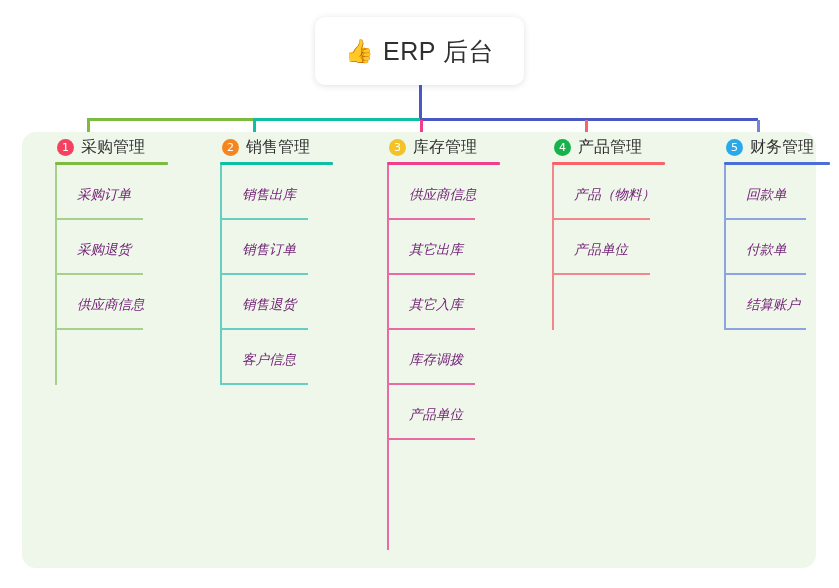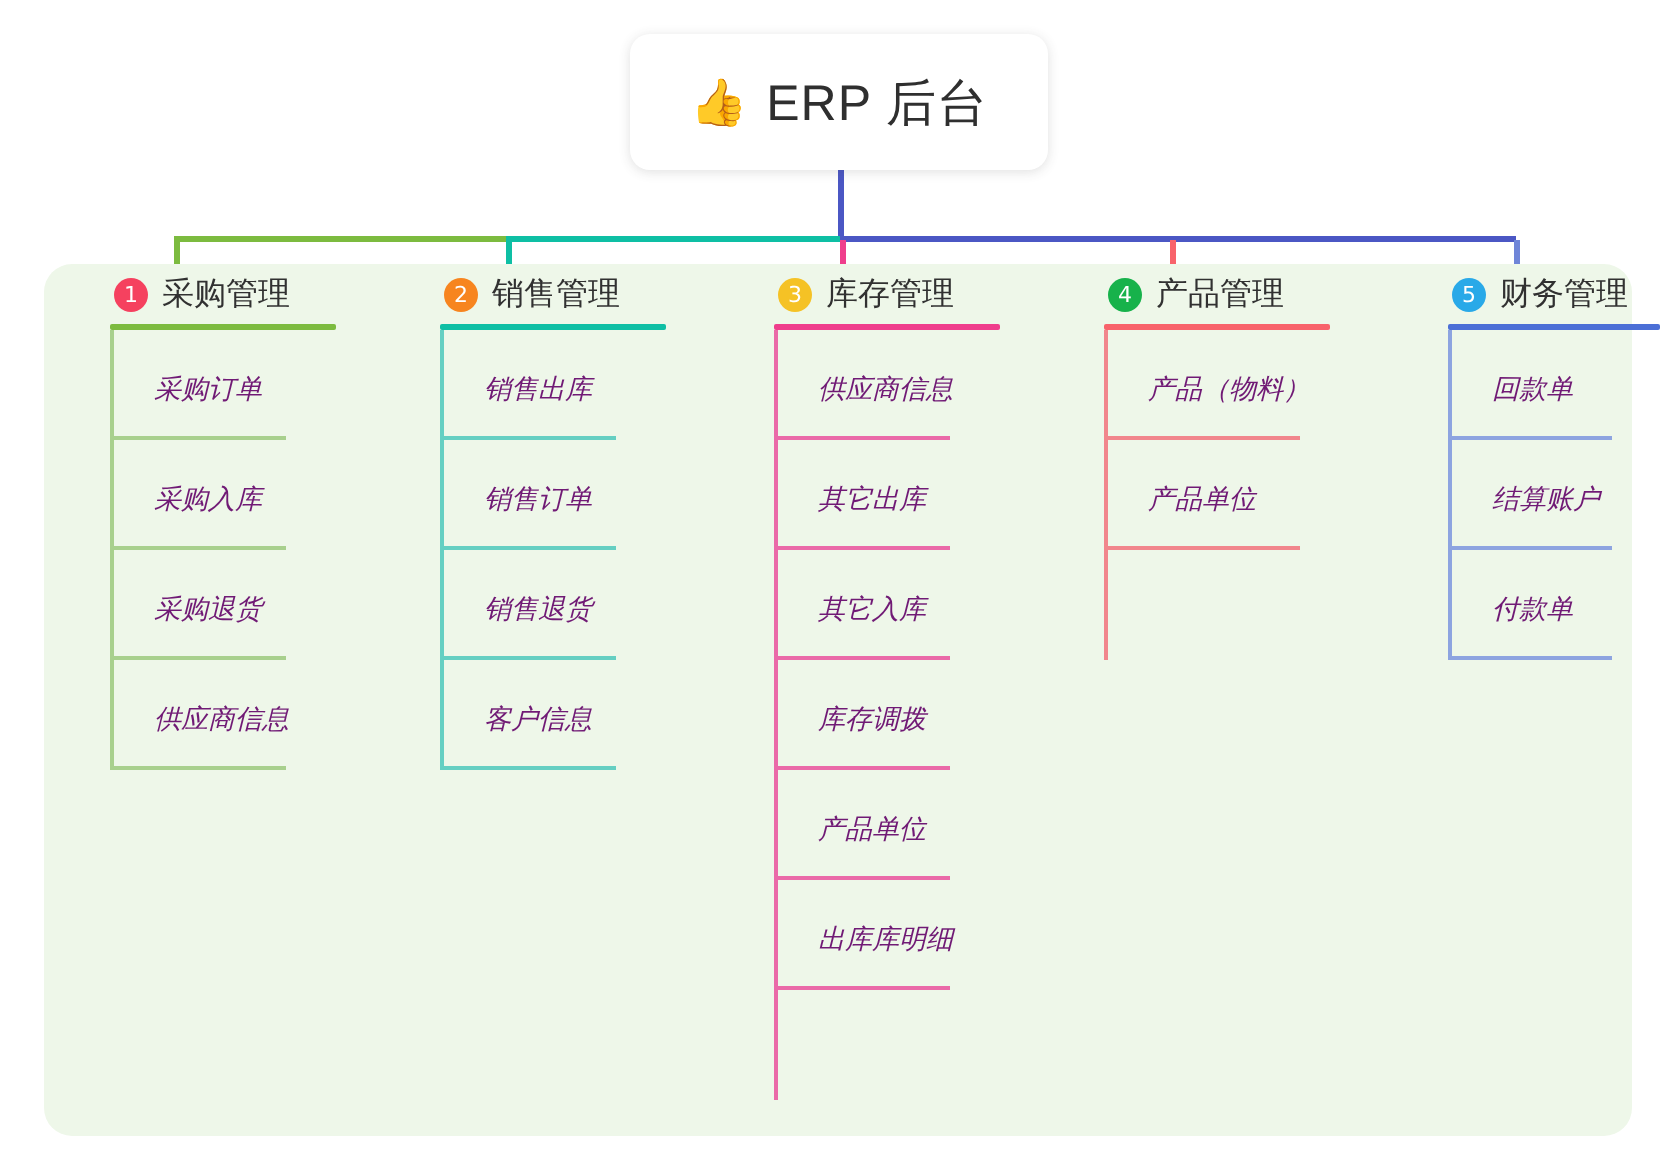--- a/index.html
+++ b/index.html
@@ -169,24 +169,20 @@
         <span class="col-title">采购管理</span>
       </div>
       <div class="col-rule" style="background: rgb(124, 187, 63);"></div>
       <div class="children" style="height: 220px;">
         <div class="spine" style="background: rgb(168, 208, 141); height: 220px;"></div>
         <div class="leaf">
           <span class="leaf-label">采购订单</span>
           <div class="leaf-rule" style="background: rgb(168, 208, 141);"></div>
         </div>
         <div class="leaf">
-          <span class="leaf-label">采购入库</span>
-          <div class="leaf-rule" style="background: rgb(168, 208, 141);"></div>
-        </div>
-        <div class="leaf">
           <span class="leaf-label">采购退货</span>
           <div class="leaf-rule" style="background: rgb(168, 208, 141);"></div>
         </div>
         <div class="leaf">
           <span class="leaf-label">供应商信息</span>
           <div class="leaf-rule" style="background: rgb(168, 208, 141);"></div>
         </div>
       </div>
     </div>
     <div class="column" id="col-1">
@@ -236,24 +232,20 @@
           <div class="leaf-rule" style="background: rgb(234, 106, 168);"></div>
         </div>
         <div class="leaf">
           <span class="leaf-label">库存调拨</span>
           <div class="leaf-rule" style="background: rgb(234, 106, 168);"></div>
         </div>
         <div class="leaf">
           <span class="leaf-label">产品单位</span>
           <div class="leaf-rule" style="background: rgb(234, 106, 168);"></div>
         </div>
-        <div class="leaf">
-          <span class="leaf-label">出库库明细</span>
-          <div class="leaf-rule" style="background: rgb(234, 106, 168);"></div>
-        </div>
       </div>
     </div>
     <div class="column" id="col-3">
       <div class="col-header">
         <span class="badge" style="background: rgb(23, 178, 75);">4</span>
         <span class="col-title">产品管理</span>
       </div>
       <div class="col-rule" style="background: rgb(248, 99, 107);"></div>
       <div class="children" style="height: 165px;">
         <div class="spine" style="background: rgb(241, 134, 140); height: 165px;"></div>
@@ -273,22 +265,22 @@
         <span class="col-title">财务管理</span>
       </div>
       <div class="col-rule" style="background: rgb(75, 111, 214);"></div>
       <div class="children" style="height: 176px;">
         <div class="spine" style="background: rgb(141, 164, 224); height: 165px;"></div>
         <div class="leaf">
           <span class="leaf-label">回款单</span>
           <div class="leaf-rule" style="background: rgb(141, 164, 224);"></div>
         </div>
         <div class="leaf">
+          <span class="leaf-label">付款单</span>
+          <div class="leaf-rule" style="background: rgb(141, 164, 224);"></div>
+        </div>
+        <div class="leaf">
           <span class="leaf-label">结算账户</span>
           <div class="leaf-rule" style="background: rgb(141, 164, 224);"></div>
         </div>
-        <div class="leaf">
-          <span class="leaf-label">付款单</span>
-          <div class="leaf-rule" style="background: rgb(141, 164, 224);"></div>
-        </div>
       </div>
     </div>
   </div>
 
 </body></html>

